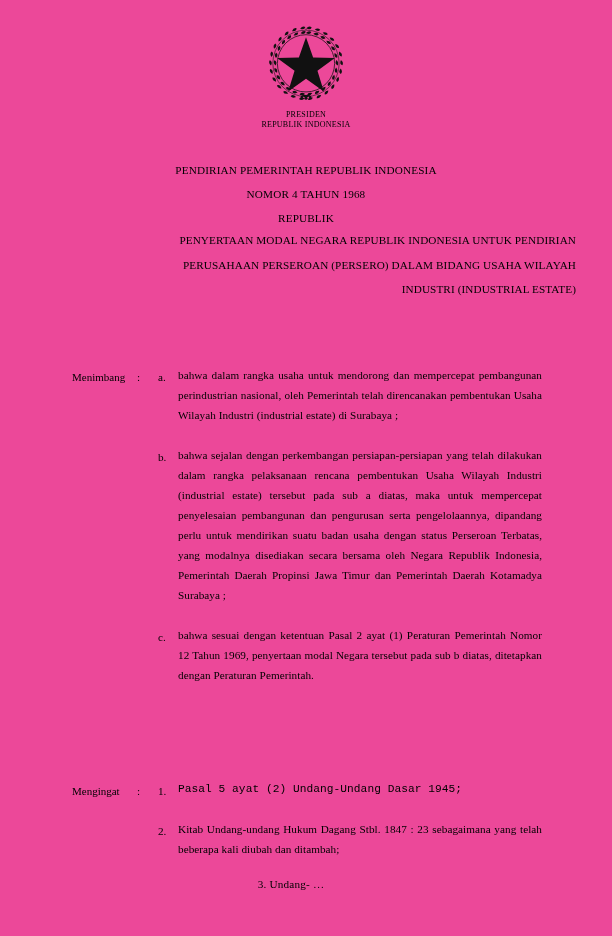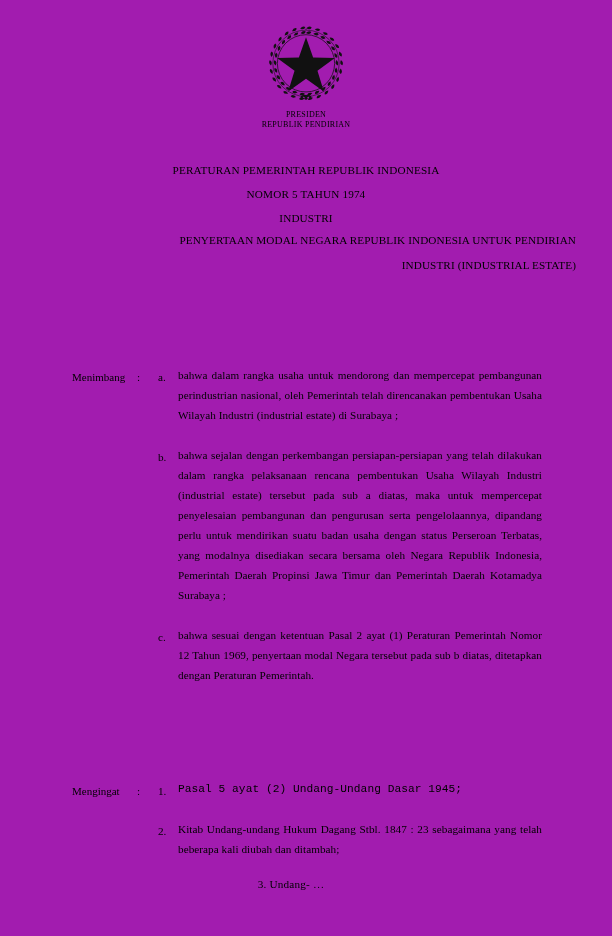--- a/index.html
+++ b/index.html
@@ -12,21 +12,21 @@
     height: 936px;
     position: relative;
     font-family: "Liberation Serif", "DejaVu Serif", serif;
     color: #000000;
     overflow: hidden;
   }
   .page {
     position: relative;
     width: 612px;
     height: 936px;
-    background: #a21caf;
+    background: #ec4899;
   }
 
   
   .emblem-block {
     position: absolute;
     left: 0;
     top: 26px;
     width: 612px;
     text-align: center;
   }
@@ -283,32 +283,33 @@
             <circle cx="-5.0" cy="40.5" r="1.5"></circle>
             <circle cx="5.0" cy="40.5" r="1.5"></circle>
           </g>
         </g>
 
         <path d="M50,13.5 L58.6,38.0 L84.8,38.5 L63.8,54.0 L71.5,78.8 L50,63.6 L28.5,78.8 L36.2,54.0 L15.2,38.5 L41.4,38.0 Z"></path>
       </g>
     </svg>
     <div class="emblem-caption">
       <div>PRESIDEN</div>
-      <div>REPUBLIK PENDIRIAN</div>
+      <div>REPUBLIK INDONESIA</div>
     </div>
   </div>
 
   <div class="title-block">
-    <div class="title-line">PERATURAN PEMERINTAH REPUBLIK INDONESIA</div>
-    <div class="title-line">NOMOR  5 TAHUN 1974</div>
-    <div class="title-line">INDUSTRI</div>
+    <div class="title-line">PENDIRIAN PEMERINTAH REPUBLIK INDONESIA</div>
+    <div class="title-line">NOMOR  4 TAHUN 1968</div>
+    <div class="title-line">REPUBLIK</div>
   </div>
 
   <div class="subtitle-block">
     <div class="subtitle-line">PENYERTAAN MODAL NEGARA REPUBLIK INDONESIA UNTUK PENDIRIAN</div>
+    <div class="subtitle-line">PERUSAHAAN PERSEROAN (PERSERO) DALAM BIDANG USAHA WILAYAH</div>
     <div class="subtitle-line">INDUSTRI (INDUSTRIAL ESTATE)</div>
   </div>
 
 
   <div class="section" id="section-menimbang">
     <div class="sec-label">Menimbang</div>
     <div class="sec-colon">:</div>
     <div class="items">
       <div class="item">
         <span class="item-marker">a.</span>

